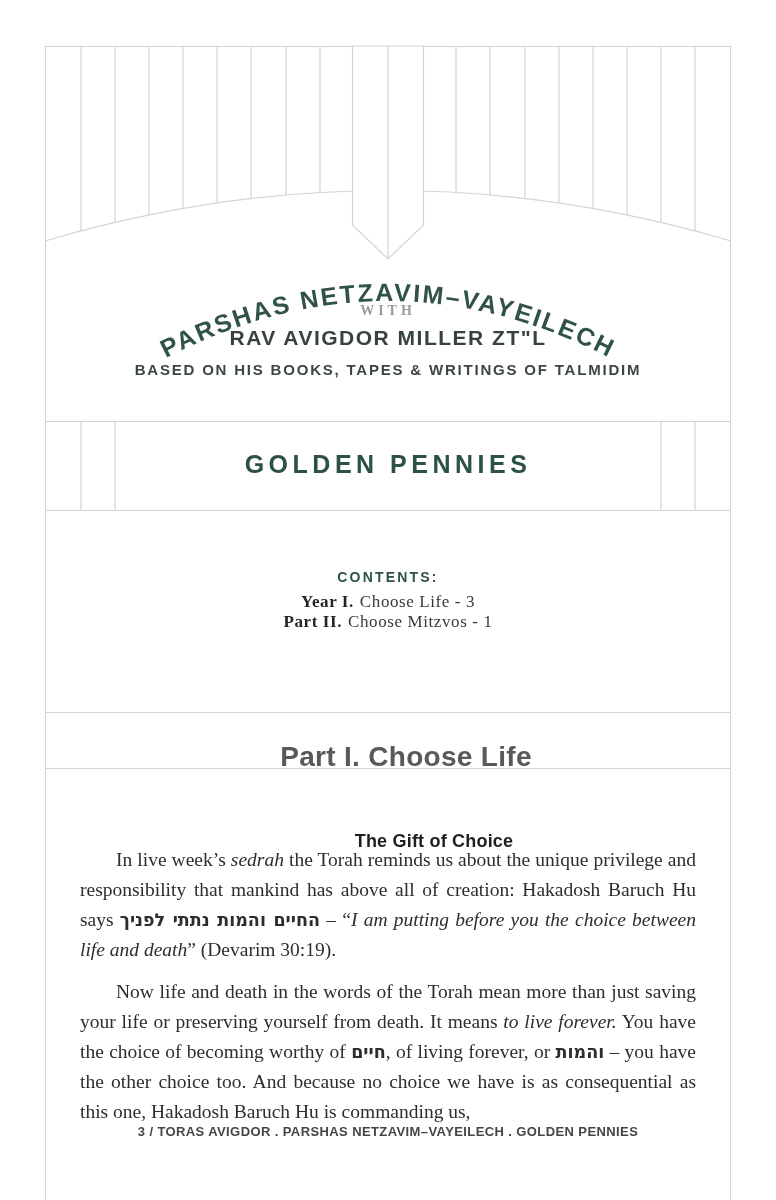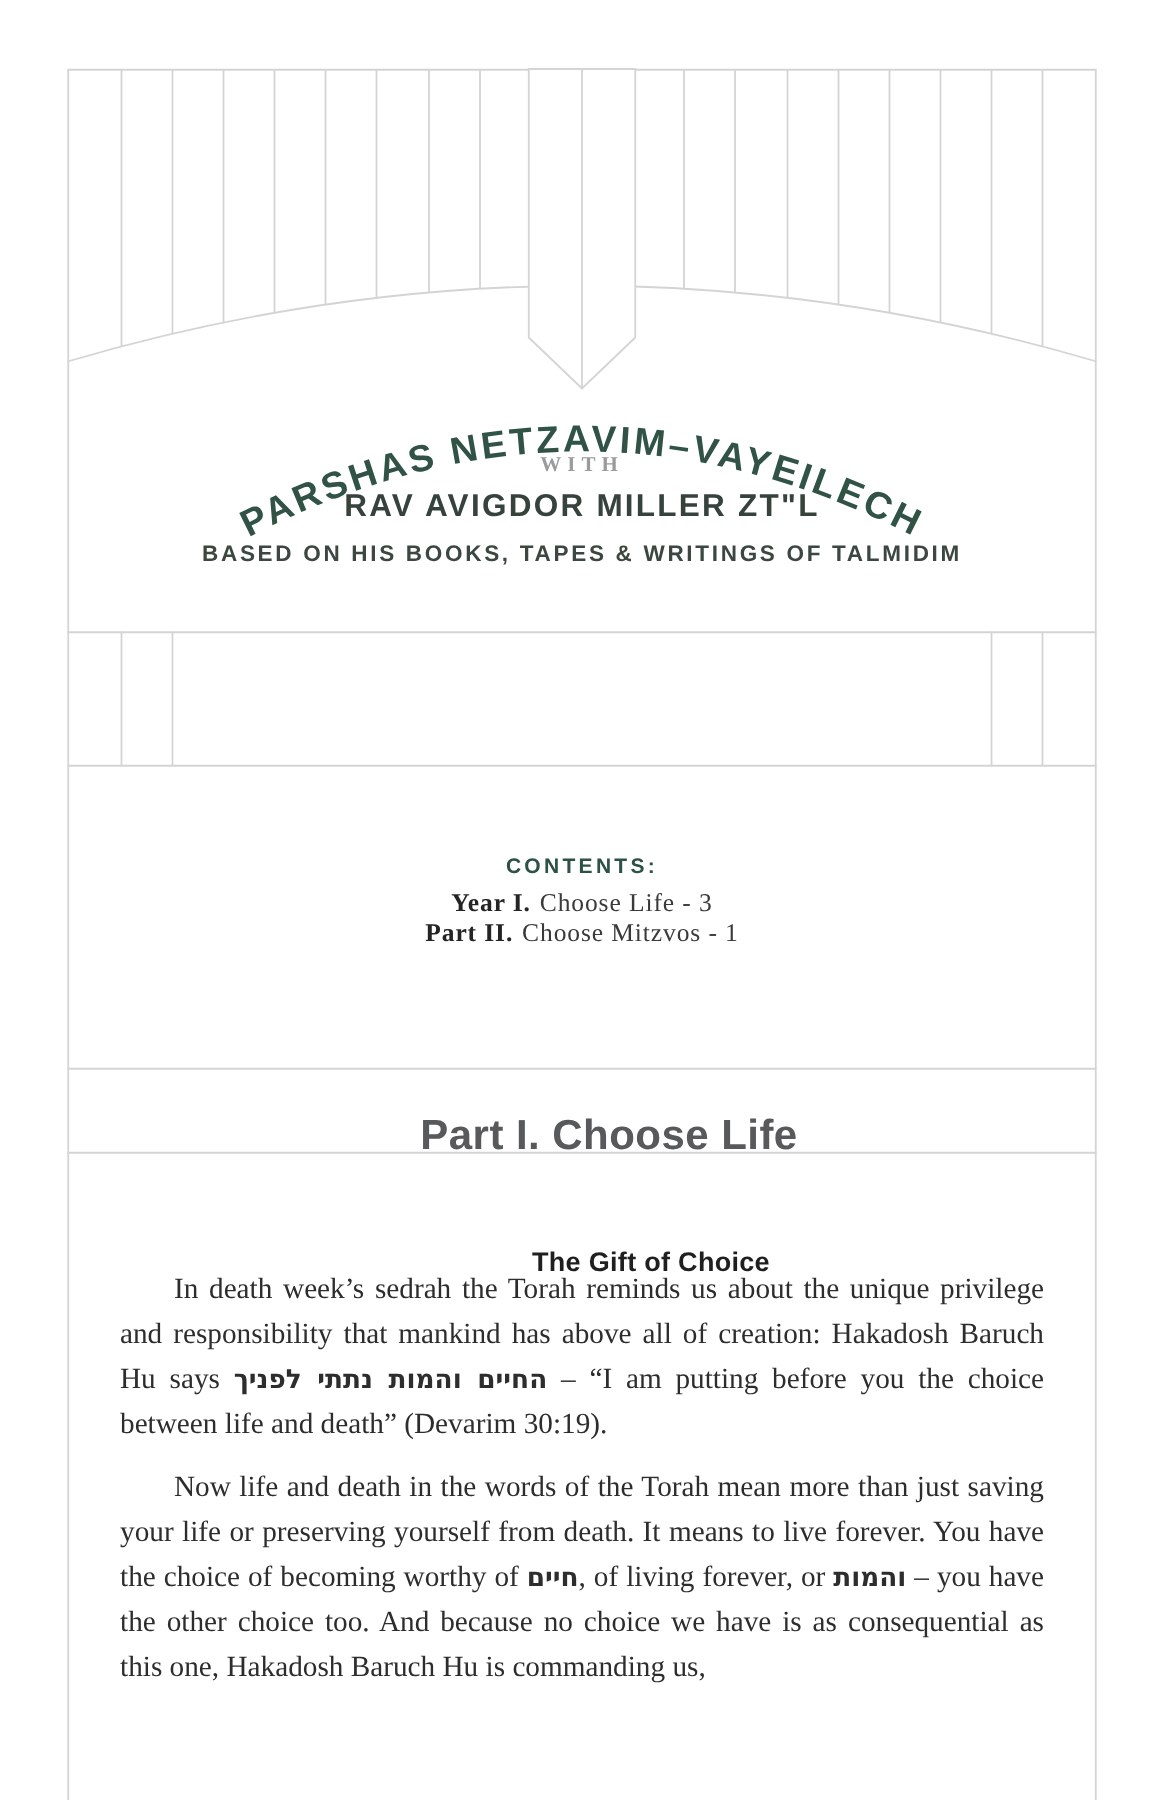--- a/index.html
+++ b/index.html
@@ -17,21 +17,21 @@
        color:#3a3a3a;letter-spacing:0.6px;}
   .toc .toc-row{margin-bottom:0;}
   .toc .toc-label{font-weight:700;color:#242424;margin-right:0.35em;}
   .section-heading{top:722px;margin:18px;font-size:28px;font-weight:700;color:#58595b;
        letter-spacing:0.3px;line-height:34px;}
   .subheading{top:831px;margin:0;font-size:18px;font-weight:700;color:#1f1f1f;letter-spacing:0.2px;padding-left:46px;}
   .body-text{position:absolute;left:80px;top:845px;width:616px;
        font-family:"Liberation Serif",serif;font-size:19.5px;line-height:30px;color:#2d2d2d;
        text-align:justify;}
   .body-text p{margin:0 0 12px 0;text-indent:36px;}
-  .body-text .it{}
+  .body-text .it{font-style:italic;}
   .body-text .heb{font-family:"DejaVu Sans",sans-serif;font-weight:700;font-size:0.9em;}
   .footer{top:1124px;font-size:13px;font-weight:700;letter-spacing:0.4px;color:#454545;}
 </style>
 </head>
 <body>
 
 <div class="page">
 
   <svg class="decor" width="776" height="1200" viewBox="0 0 776 1200">
     <defs>
@@ -84,33 +84,35 @@
     <path id="titleArc" d="M168 357 Q388 245 608 357" fill="none"></path>
     <text fill="#305346" font-family="Liberation Sans, sans-serif" font-size="25" font-weight="700" letter-spacing="2.2">
       <textPath href="#titleArc" startOffset="50%" text-anchor="middle">PARSHAS NETZAVIM–VAYEILECH</textPath>
     </text>
   </svg>
 
   <div class="abs with">WITH</div>
   <div class="abs author">RAV AVIGDOR MILLER ZT"L</div>
   <div class="abs tagline">BASED ON HIS BOOKS, TAPES &amp; WRITINGS OF TALMIDIM</div>
 
+  <div class="abs issue-title">GOLDEN PENNIES</div>
 
   <div class="abs toc-heading">CONTENTS:</div>
   <div class="abs toc">
     <div class="toc-row">
       <span class="toc-label">Year I.</span><span>Choose Life - 3</span>
     </div>
     <div class="toc-row">
       <span class="toc-label">Part II.</span><span>Choose Mitzvos - 1</span>
     </div>
   </div>
 
   <h1 class="abs section-heading">Part I. Choose Life</h1>
 
   <h2 class="abs subheading">The Gift of Choice</h2>
 
   <div class="body-text">
-      <p><span>In death week’s </span><span class="it">sedrah</span><span> the Torah reminds us about the unique privilege and responsibility that mankind has above all of creation: Hakadosh Baruch Hu says </span><span class="heb">החיים והמות נתתי לפניך</span><span> – “</span><span class="it">I am putting before you the choice between life and death</span><span>” (Devarim 30:19).</span></p>
+      <p><span>In live week’s </span><span class="it">sedrah</span><span> the Torah reminds us about the unique privilege and responsibility that mankind has above all of creation: Hakadosh Baruch Hu says </span><span class="heb">החיים והמות נתתי לפניך</span><span> – “</span><span class="it">I am putting before you the choice between life and death</span><span>” (Devarim 30:19).</span></p>
       <p><span>Now life and death in the words of the Torah mean more than just saving your life or preserving yourself from death. It means </span><span class="it">to live forever.</span><span> You have the choice of becoming worthy of </span><span class="heb">חיים</span><span>, of living forever, or </span><span class="heb">והמות</span><span> – you have the other choice too. And because no choice we have is as consequential as this one, Hakadosh Baruch Hu is commanding us,</span></p>
     </div>
 
+  <div class="abs footer">3 / TORAS AVIGDOR . PARSHAS NETZAVIM–VAYEILECH . GOLDEN PENNIES</div>
 </div>
 
 </body></html>

